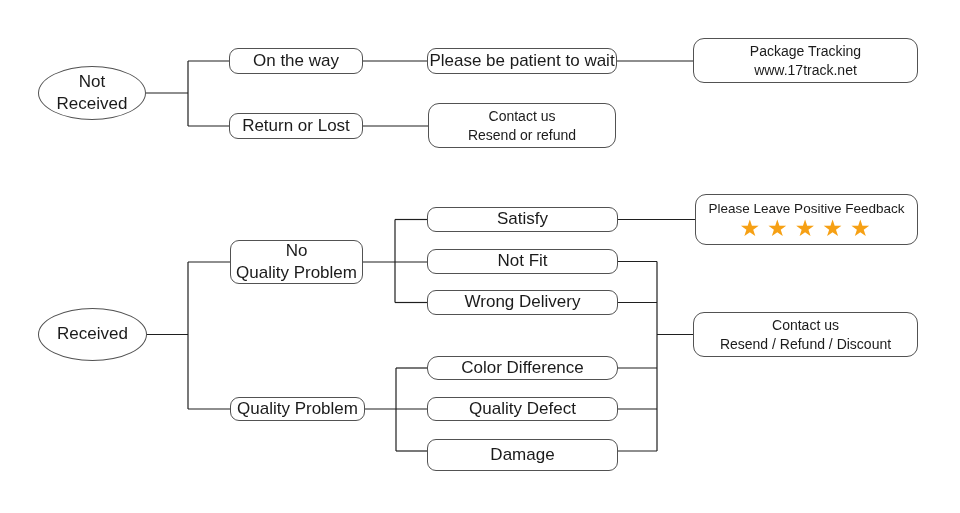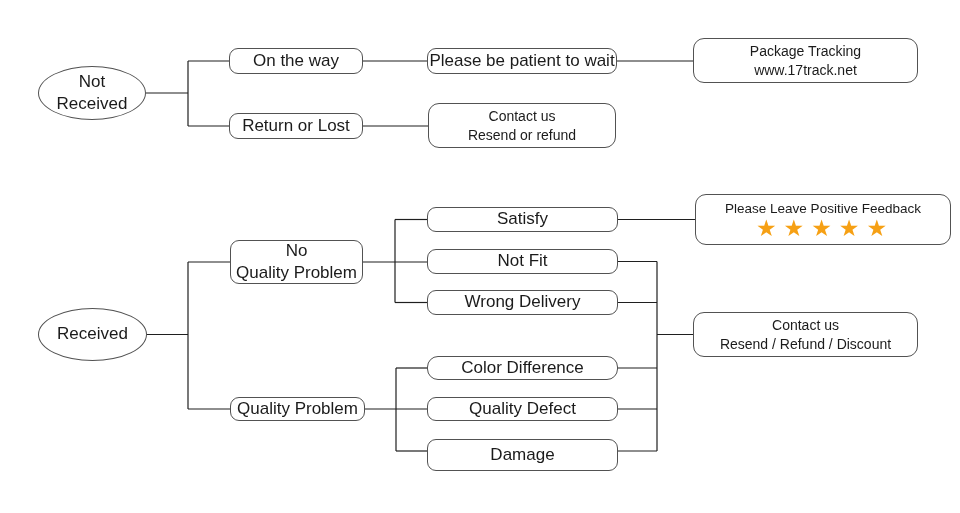--- a/index.html
+++ b/index.html
@@ -44,21 +44,21 @@
   #n-package-tracking  { left: 693px; top: 38px;  width: 225px; height: 45px; }
   #n-contact-rr        { left: 428px; top: 103px; width: 188px; height: 45px; }
   #n-no-quality        { left: 230px; top: 240px; width: 133px; height: 44px; }
   #n-quality-problem   { left: 230px; top: 397px; width: 135px; height: 24px; }
   #n-satisfy           { left: 427px; top: 207px; width: 191px; height: 25px; }
   #n-not-fit           { left: 427px; top: 249px; width: 191px; height: 25px; }
   #n-wrong-delivery    { left: 427px; top: 290px; width: 191px; height: 25px; }
   #n-color-difference  { left: 427px; top: 356px; width: 191px; height: 24px; border-radius: 11px; }
   #n-quality-defect    { left: 427px; top: 397px; width: 191px; height: 24px; }
   #n-damage            { left: 427px; top: 439px; width: 191px; height: 32px; }
-  #n-feedback          { left: 695px; top: 194px; width: 256px; height: 51px; padding-top: 2px; }
+  #n-feedback          { left: 695px; top: 194px; width: 223px; height: 51px; padding-top: 2px; }
   #n-contact-rrd       { left: 693px; top: 312px; width: 225px; height: 45px; }
 
   #n-feedback .fb-label { font-size: 13.5px; line-height: 1.15; }
   .stars {
     font-family: "DejaVu Sans", sans-serif;
     font-size: 23px;
     line-height: 1;
     letter-spacing: 7px;
     margin-top: 1px;
     text-indent: 4px;

